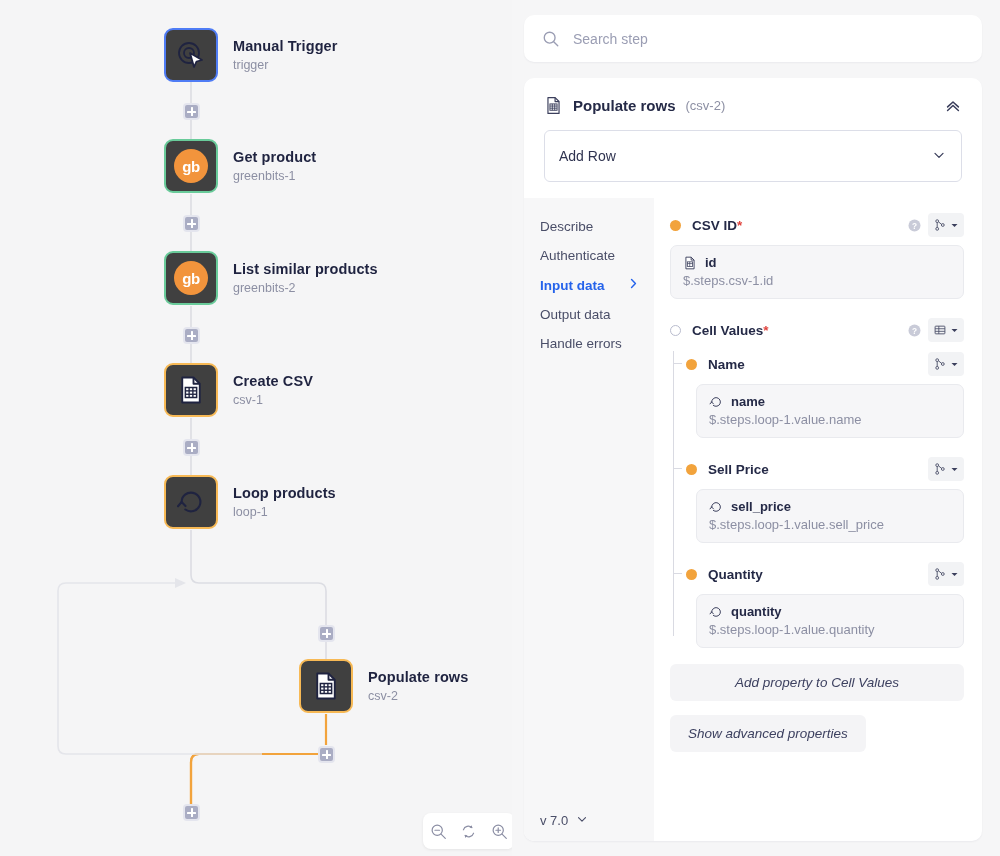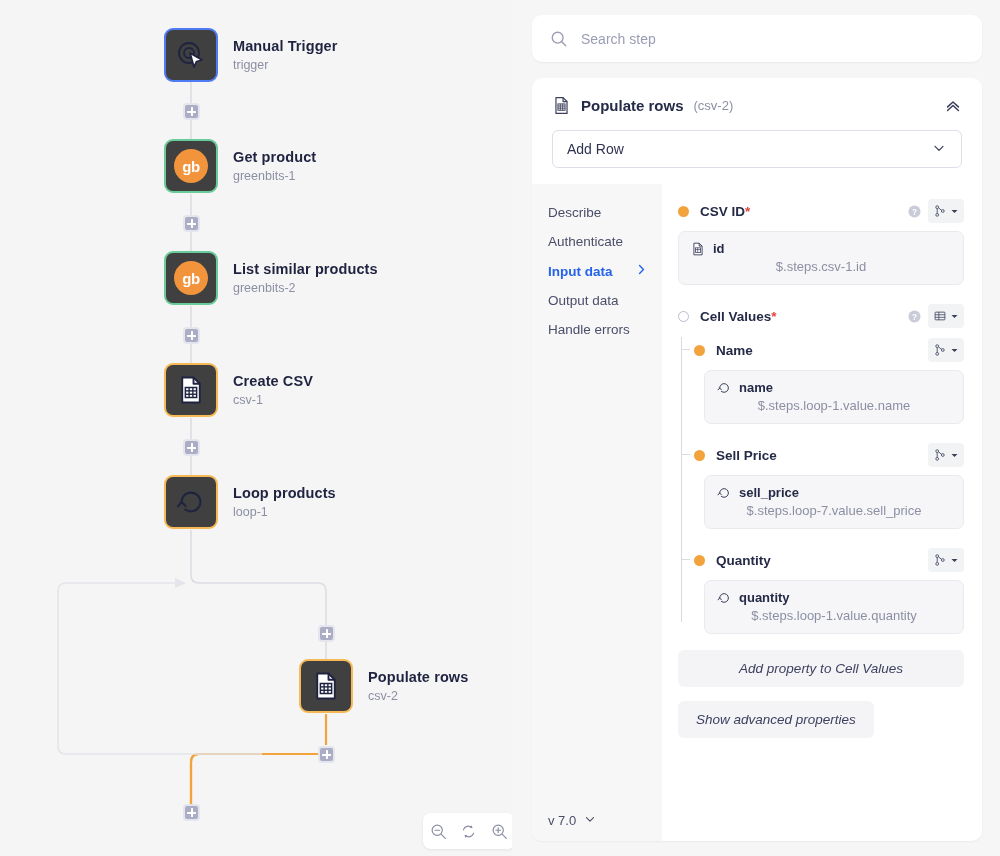--- a/index.html
+++ b/index.html
@@ -2,21 +2,21 @@
 <html><head>
 <meta charset="utf-8">
 <style>
   * { box-sizing: border-box; margin: 0; padding: 0; }
   html, body {
     width: 1000px; height: 856px;
     font-family: "Liberation Sans", sans-serif;
     background: #f6f6f7;
     overflow: hidden;
   }
-  .app { position: relative; width: 1000px; height: 856px; display: flex; gap: 8px; }
+  .app { position: relative; width: 1000px; height: 856px; display: flex; }
 
   
   .canvas {
     position: relative;
     width: 512px; height: 856px;
     background: #f5f5f6;
     flex: 0 0 512px;
     overflow: hidden;
   }
   .canvas-svg { position: absolute; inset: 0; width: 512px; height: 856px; }
@@ -113,21 +113,21 @@
     display: flex; align-items: center;
     padding: 18px 20px 0 20px;
     gap: 10px;
   }
   .step-title { font-size: 15px; font-weight: bold; color: #252a47; }
   .step-id    { font-size: 13px; color: #8c8fa3; }
   .collapse-btn { margin-left: auto; cursor: pointer; display:flex; }
 
   .add-row-select {
     margin: 15px 20px 0 20px;
-    height: 38px;
+    height: 52px;
     border: 1px solid #dcdee8;
     border-radius: 6px;
     display: flex; align-items: center;
     padding: 0 14px;
     font-size: 14px; color: #2f3350;
     cursor: pointer;
   }
   .add-row-select .chev { margin-left: auto; }
 
   .step-body { display: flex; flex: 1 1 auto; margin-top: 16px; min-height: 0; }
@@ -178,21 +178,20 @@
     height: 24px; padding: 0 5px;
     display: flex; align-items: center; gap: 3px; cursor: pointer;
   }
 
   .value-box {
     background: #f6f6f8;
     border: 1px solid #e9eaee;
     border-radius: 7px;
     padding: 9px 12px 10px 12px;
     margin-top: 7px;
-    text-align: center;
   }
   .value-top { display: flex; align-items: center; gap: 8px; }
   .value-name { font-size: 13px; font-weight: bold; color: #252a47; }
   .value-path { font-size: 13px; color: #8c8fa3; margin-top: 3px; }
 
   .children { margin-top: 8px; padding-left: 16px; position: relative; }
   .tree-line {
     position: absolute; left: 3px; top: 0; bottom: 12px;
     width: 1px; background: #d9dae2;
   }
@@ -553,21 +552,21 @@
                 </span>
               </div>
               <div class="value-box">
                 <div class="value-top">
                   <svg width="14" height="14" viewBox="0 0 24 24">
                     <path d="M4.5 12 a7.5 7.5 0 1 1 3 6" fill="none" stroke="#3b3f5c" stroke-width="1.7" stroke-linecap="round"></path>
                     <path d="M4.5 12 L7.6 15.2 M4.5 12 L1.8 15.2" fill="none" stroke="#3b3f5c" stroke-width="1.7" stroke-linecap="round"></path>
                   </svg>
                   <span class="value-name">sell_price</span>
                 </div>
-                <div class="value-path">$.steps.loop-7.value.sell_price</div>
+                <div class="value-path">$.steps.loop-1.value.sell_price</div>
               </div>
             </div>
 
             <div class="child" style="margin-top:18px;">
               <span class="child-tick"></span>
               <div class="field-row">
                 <span class="dot"></span>
                 <span class="field-label">Quantity</span>
                 <span class="field-ctrls">
                   <span class="type-btn">

